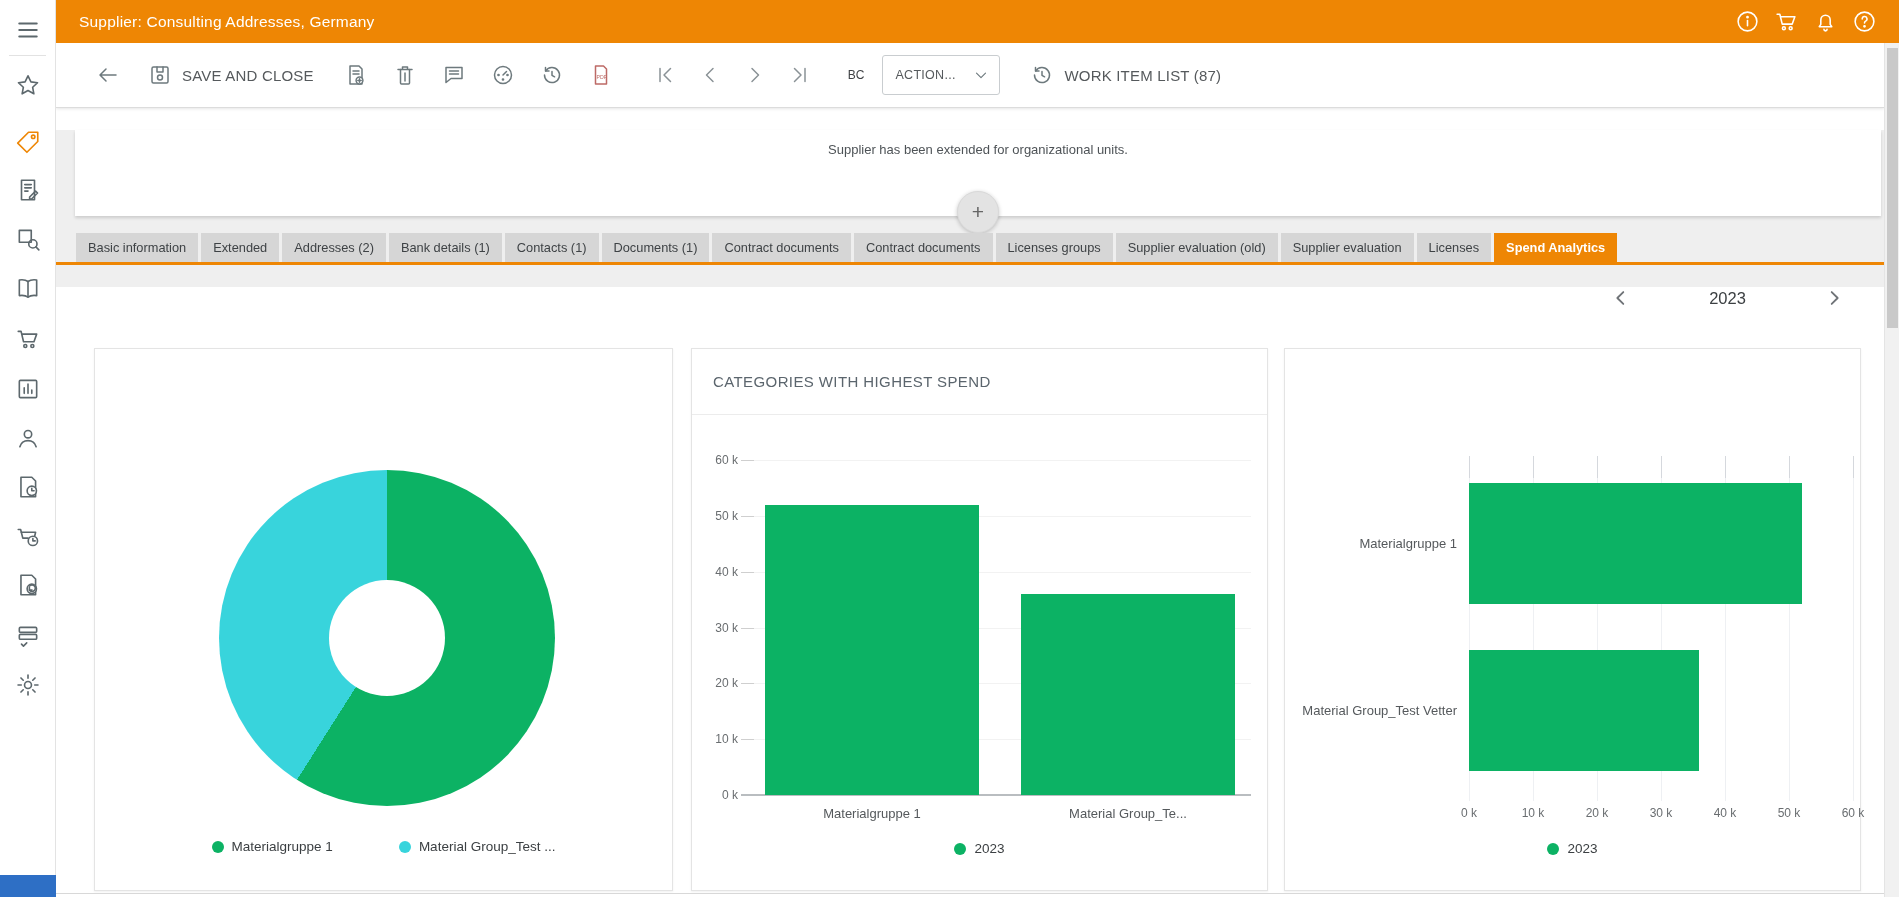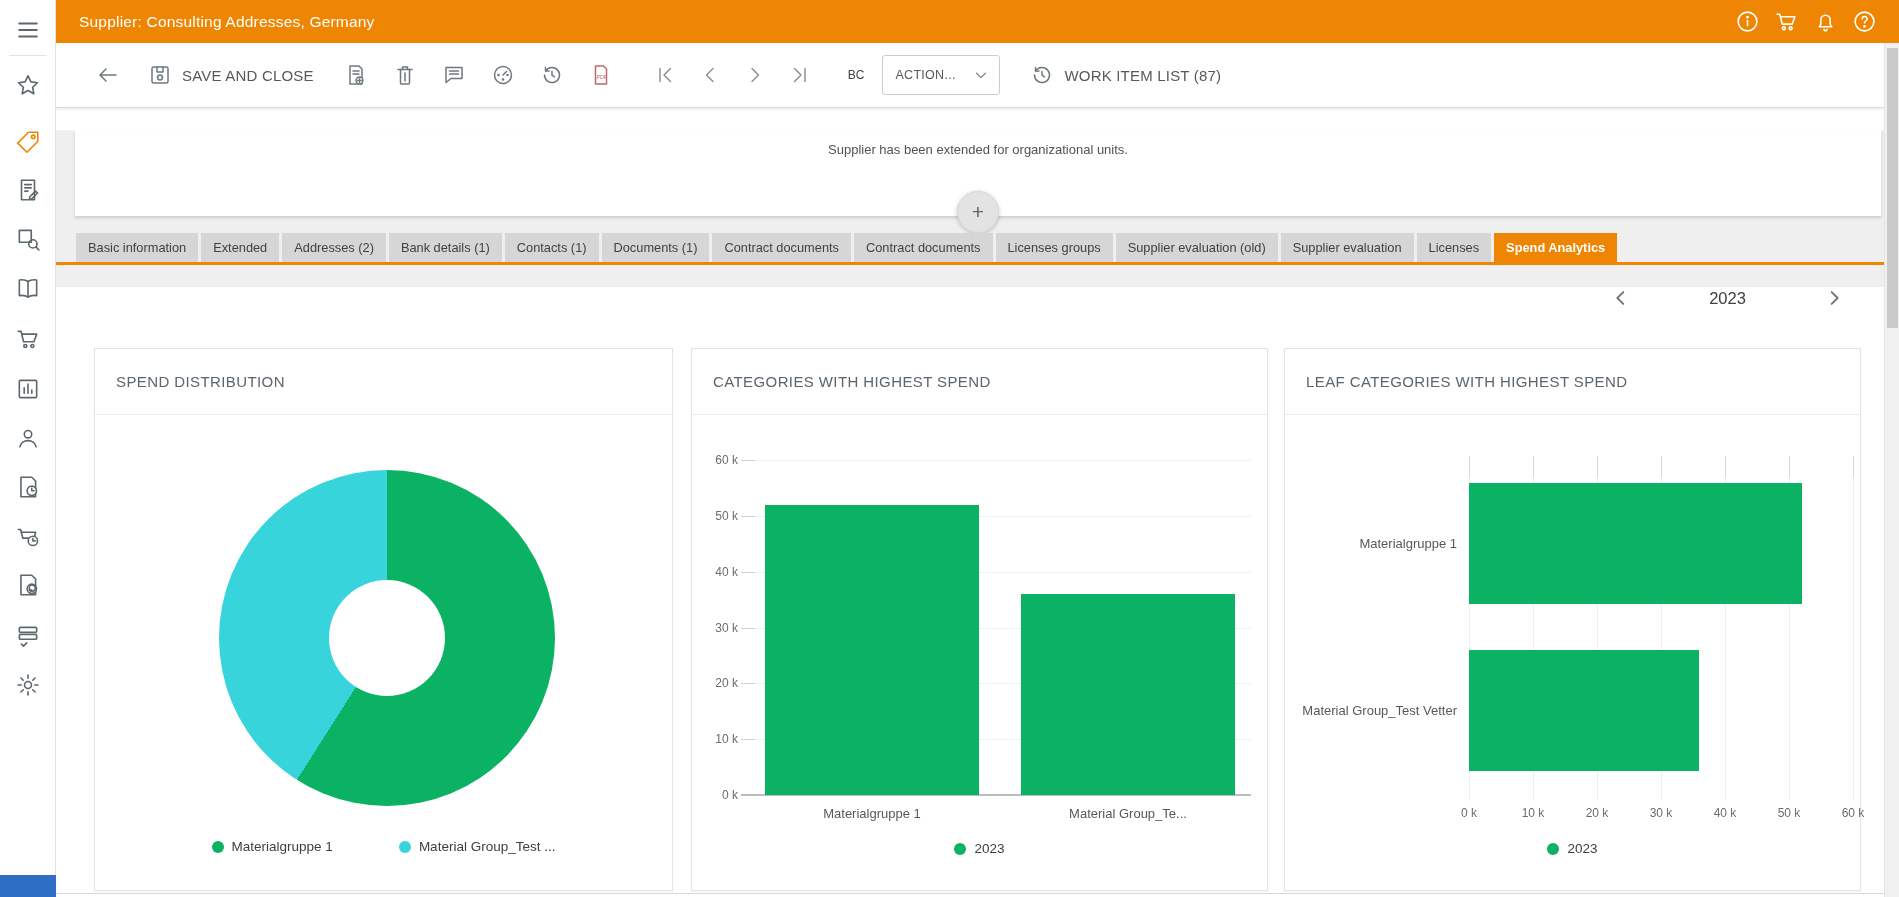--- a/index.html
+++ b/index.html
@@ -332,21 +332,20 @@
         </button>
       <span class="yn-year">2023</span>
       <button class="yn-btn">
           <svg viewBox="0 0 24 24" fill="none" stroke="currentColor" stroke-width="1.5" stroke-linecap="round" stroke-linejoin="round">
             <path stroke-width="2" d="M9.5 5.5L16 12l-6.5 6.5"></path>
           </svg>
         </button>
     </div>
 
     <div class="card c1" id="card-pie">
-      <div class="card-title">SPEND DISTRIBUTION</div>
     <div class="donut" style="background: conic-gradient(rgb(12, 178, 100) 0deg, rgb(12, 178, 100) 59%, rgb(56, 212, 220) 59%, rgb(56, 212, 220) 100%);"></div>
         <div class="legend" style="top: 490px;">
           <div class="legend-item">
             <span class="legend-dot" style="background: rgb(12, 178, 100);"></span>
             <span>Materialgruppe 1</span>
           </div>
           <div class="legend-item">
             <span class="legend-dot" style="background: rgb(56, 212, 220);"></span>
             <span>Material Group_Test ...</span>
           </div>
@@ -380,21 +379,20 @@
         <div class="bar-v" style="left: 329px; top: 245px; width: 214px; height: 201px; background: rgb(12, 178, 100);"></div>
         <div class="xcat" style="left: 326px; top: 457px; width: 220px;">Material Group_Te...</div>
         <div class="legend" style="top: 492px;">
           <div class="legend-item">
             <span class="legend-dot" style="background: rgb(12, 178, 100);"></span>
             <span>2023</span>
           </div>
         </div>
       </div>
     <div class="card c3" id="card-hbars">
-      <div class="card-title">LEAF CATEGORIES WITH HIGHEST SPEND</div>
     <div class="gridline-v" style="left: 184px; top: 107px; height: 345px;"></div>
         <div class="ticktop" style="left: 184px; top: 107px; height: 22px;"></div>
         <div class="xlab" style="left: 160px; top: 457px;">0 k</div>
         <div class="gridline-v" style="left: 248px; top: 107px; height: 345px;"></div>
         <div class="ticktop" style="left: 248px; top: 107px; height: 22px;"></div>
         <div class="xlab" style="left: 224px; top: 457px;">10 k</div>
         <div class="gridline-v" style="left: 312px; top: 107px; height: 345px;"></div>
         <div class="ticktop" style="left: 312px; top: 107px; height: 22px;"></div>
         <div class="xlab" style="left: 288px; top: 457px;">20 k</div>
         <div class="gridline-v" style="left: 376px; top: 107px; height: 345px;"></div>

